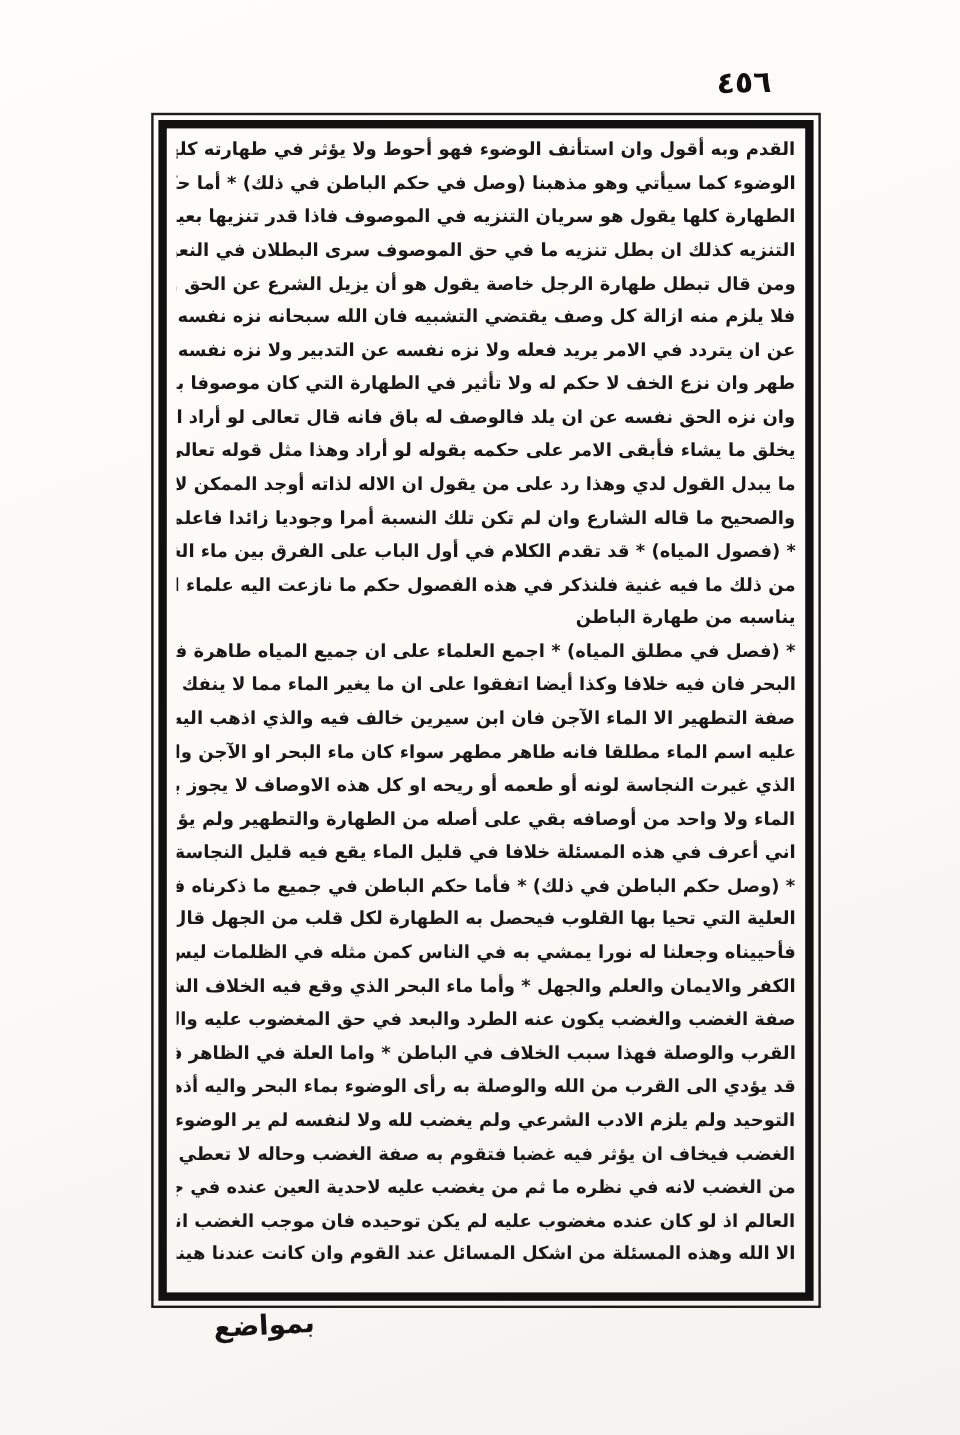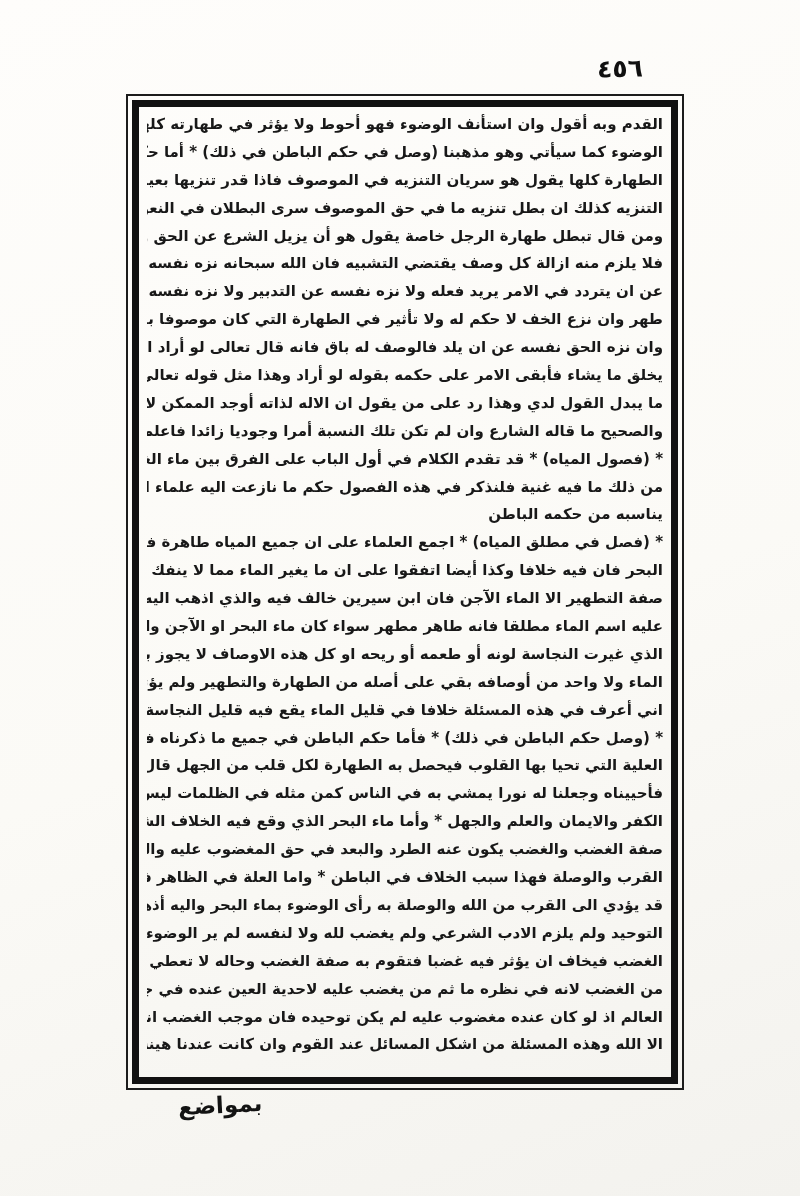--- a/index.html
+++ b/index.html
@@ -102,21 +102,21 @@
         <div class="text-line">ومن قال تبطل طهارة الرجل خاصة يقول هو أن يزيل الشرع عن الحق وصفا ما على التعيين</div>
         <div class="text-line">فلا يلزم منه ازالة كل وصف يقتضي التشبيه فان الله سبحانه نزه نفسه عن ان يلد وما نزه نفسه</div>
         <div class="text-line">عن ان يتردد في الامر يريد فعله ولا نزه نفسه عن التدبير ولا نزه نفسه عن الغضب ومن قال انه على</div>
         <div class="text-line">طهر وان نزع الخف لا حكم له ولا تأثير في الطهارة التي كان موصوفا بها في حال لبسه خفه يقول</div>
         <div class="text-line">وان نزه الحق نفسه عن ان يلد فالوصف له باق فانه قال تعالى لو أراد الله ان يتخذ ولدا لاصطفى مما</div>
         <div class="text-line">يخلق ما يشاء فأبقى الامر على حكمه بقوله لو أراد وهذا مثل قوله تعالى لولا كتاب من الله سبق وقوله</div>
         <div class="text-line">ما يبدل القول لدي وهذا رد على من يقول ان الاله لذاته أوجد الممكن لا نسبة ارادة ولا سبق علم</div>
         <div class="text-line">والصحيح ما قاله الشارع وان لم تكن تلك النسبة أمرا وجوديا زائدا فاعلم ذلك والله الهادي</div>
         <div class="text-line">* (فصول المياه) * قد تقدم الكلام في أول الباب على الفرق بين ماء الغيث وماء العيون وبينا</div>
         <div class="text-line">من ذلك ما فيه غنية فلنذكر في هذه الفصول حكم ما نازعت اليه علماء الشريعة في الظاهر مما</div>
-        <div class="text-line no-fill">يناسبه من حكمه الباطن</div>
+        <div class="text-line no-fill">يناسبه من طهارة الباطن</div>
         <div class="text-line">* (فصل في مطلق المياه) * اجمع العلماء على ان جميع المياه طاهرة في نفسها مطهرة غيرها الا ماء</div>
         <div class="text-line">البحر فان فيه خلافا وكذا أيضا اتفقوا على ان ما يغير الماء مما لا ينفك عنه غالبا لا يسلبه عنه</div>
         <div class="text-line">صفة التطهير الا الماء الآجن فان ابن سيرين خالف فيه والذي اذهب اليه ان كل ما ينطلق</div>
         <div class="text-line">عليه اسم الماء مطلقا فانه طاهر مطهر سواء كان ماء البحر او الآجن واتفقوا أيضا على ان الماء</div>
         <div class="text-line">الذي غيرت النجاسة لونه أو طعمه أو ريحه او كل هذه الاوصاف لا يجوز به الطهارة فان لم يتغير</div>
         <div class="text-line">الماء ولا واحد من أوصافه بقي على أصله من الطهارة والتطهير ولم يؤثر ما وقع فيه من النجاسة الا</div>
         <div class="text-line">اني أعرف في هذه المسئلة خلافا في قليل الماء يقع فيه قليل النجاسة بحيث لا يتغير من أوصافه شئ</div>
         <div class="text-line">* (وصل حكم الباطن في ذلك) * فأما حكم الباطن في جميع ما ذكرناه فاعلم ان الماء هو الحياة</div>
         <div class="text-line">العلية التي تحيا بها القلوب فيحصل به الطهارة لكل قلب من الجهل قال تعالى أو من كان ميتا</div>
         <div class="text-line">فأحييناه وجعلنا له نورا يمشي به في الناس كمن مثله في الظلمات ليس بخارج منها هذا ضرب مثل في</div>

